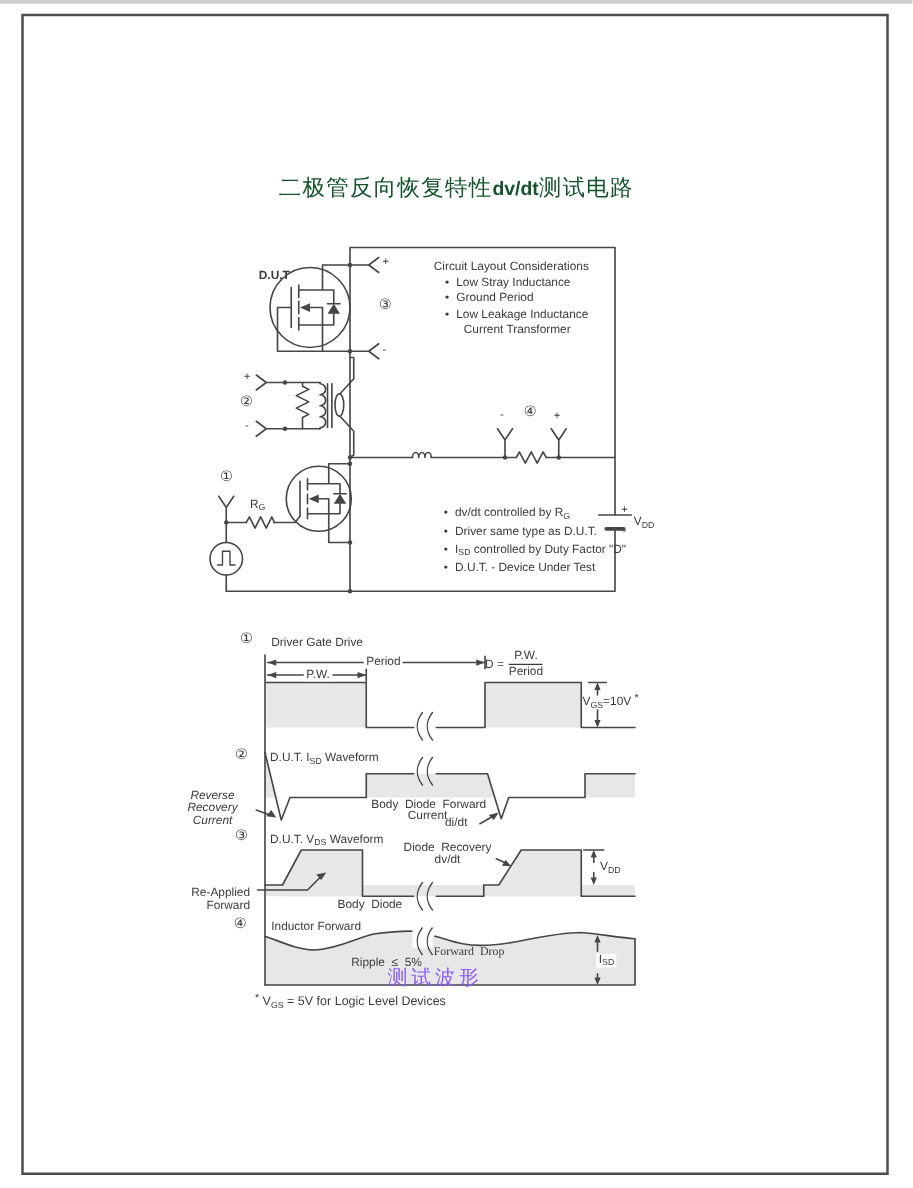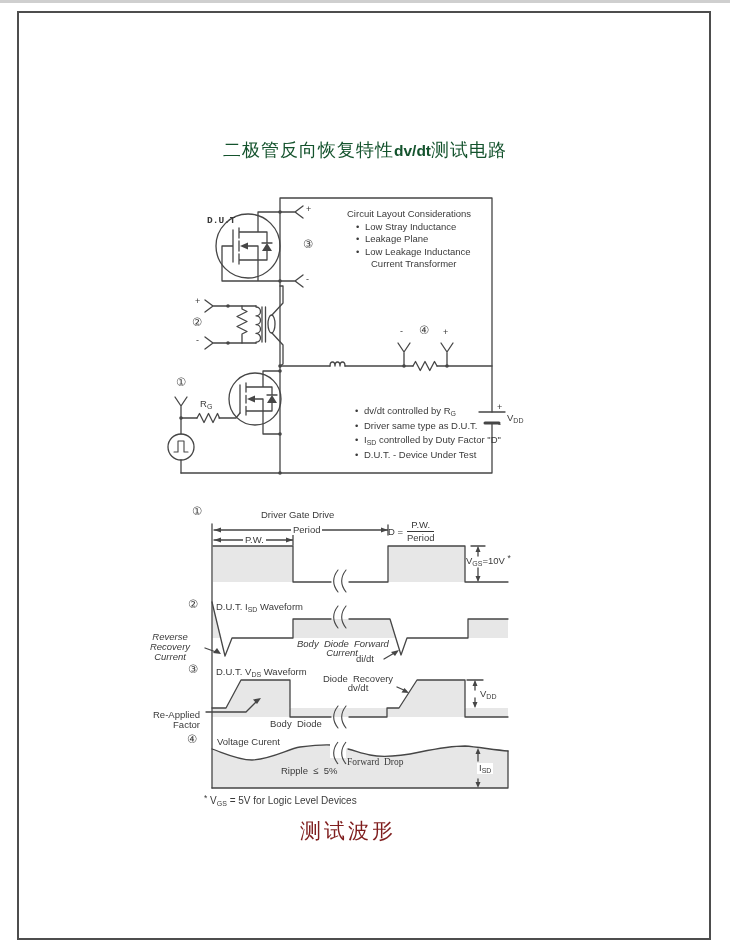--- a/index.html
+++ b/index.html
@@ -3,31 +3,31 @@
 <meta charset="utf-8">
 <style>
   html,body{margin:0;padding:0;}
   body{width:730px;height:950px;position:relative;background:#ffffff;overflow:hidden;
        font-family:"Liberation Sans",sans-serif;color:#3a3a3a;}
   .top-strip{position:absolute;left:0;top:0;width:730px;height:3px;background:#cfcfcf;}
   .page-border{position:absolute;left:17px;top:11px;width:694px;height:929px;
        border:2px solid #4d4d4d;box-sizing:border-box;}
   .lbl{position:absolute;font-size:9.5px;line-height:10px;white-space:pre;color:#3a3a3a;}
   .sm{font-size:9px;line-height:9px;}
-  .bold{font-weight:bold;font-family:Liberation Mono, monospace;}
+  .bold{font-weight:bold;}
   .marker{position:absolute;font-size:11.5px;line-height:11px;color:#3a3a3a;white-space:pre;}
   .subt{font-size:7px;position:relative;top:2px;letter-spacing:0;}
   .supt{font-size:8.5px;position:relative;top:-3px;}
   .ctr{text-align:center;}
   .whitebg{background:#ffffff;padding:0 2px;}
   .title{position:absolute;left:0;top:138px;width:730px;text-align:center;
        font-family:"Liberation Serif",serif;font-size:18px;color:#14532d;letter-spacing:1px;}
   .title .mid{font-family:"Liberation Sans",sans-serif;font-weight:bold;font-size:15.5px;letter-spacing:0;}
-  .caption{position:absolute;left:348px;top:817px;transform:translateX(-50%);
-       font-family:"Liberation Serif",serif;font-size:21px;color:#7f1d1d;letter-spacing:3px;white-space:pre;}
+  .caption{position:absolute;left:348px;top:772px;transform:translateX(-50%);
+       font-family:"Liberation Serif",serif;font-size:16px;color:#8b5cf6;letter-spacing:3px;white-space:pre;}
   .list{position:absolute;font-size:9.5px;color:#3a3a3a;}
   .list .row{display:flex;}
   .list .bt{width:9px;flex:none;}
   svg{position:absolute;overflow:visible;}
   .frac{position:absolute;left:407px;top:520px;text-align:center;font-size:9.5px;line-height:10px;}
   .frac .num{border-bottom:1px solid #3a3a3a;padding:0 3px 1px 3px;}
   .frac .den{padding-top:1px;}
 </style>
 </head>
 <body>
@@ -105,21 +105,21 @@
 <div class="lbl sm" style="left:306px;top:275px;">-</div>
 <div class="marker" style="left:303px;top:239px;">③</div>
 <div class="lbl" style="left:347px;top:209px;text-align:center;">Circuit Layout Considerations</div>
 <div class="list" style="left:356px;top:221px;line-height:12.3px;">
   <div class="row">
       <span class="bt">•</span>
       <span>Low Stray Inductance</span>
     </div>
   <div class="row">
       <span class="bt">•</span>
-      <span>Leakage Plane</span>
+      <span>Ground Period</span>
     </div>
   <div class="row">
       <span class="bt">•</span>
       <span>Low Leakage Inductance</span>
     </div>
   <div class="row">
       <span class="bt"></span>
       <span style="padding-left:6px;">Current Transformer</span>
     </div>
 </div>
@@ -207,43 +207,43 @@
     <polygon points="475,680 472.5,686 477.5,686"></polygon>
     <polygon points="475,708 472.5,702 477.5,702"></polygon>
     <polygon points="261,698 253,699.5 257,704"></polygon>
     <polygon points="409,693 401.5,692.5 404.5,688"></polygon>
     <polygon points="478,748 475.5,754 480.5,754"></polygon>
     <polygon points="478,788 475.5,782 480.5,782"></polygon>
   </g>
 </svg>
 
 <div class="marker" style="left:192px;top:506px;">①</div>
-<div class="lbl" style="left:217px;top:510px;margin-left:44px;">Driver Gate Drive</div>
+<div class="lbl" style="left:217px;top:510px;">Driver Gate Drive</div>
 <div class="lbl whitebg" style="left:291px;top:525px;">Period</div>
 <div class="lbl whitebg" style="left:243px;top:535px;">P.W.</div>
 <div class="lbl" style="left:388px;top:527px;">D =</div>
 <div class="frac">
   <div class="num">P.W.</div>
   <div class="den">Period</div>
 </div>
 <div class="lbl" style="left:466px;top:556px;"><span>V</span><span class="subt">GS</span><span>=10V</span>&nbsp;<span class="supt">*</span></div>
 
 <div class="marker" style="left:188px;top:599px;">②</div>
 <div class="lbl" style="left:216px;top:602px;"><span>D.U.T. I</span><span class="subt">SD</span><span> Waveform</span></div>
 <div class="lbl ctr" style="left:144px;top:632px;width:52px;line-height:10px;font-style:italic;"><span>Reverse</span><br><span>Recovery</span><br><span>Current</span></div>
-<div class="lbl ctr" style="left:297px;top:639px;width:90px;line-height:9.3px;font-style:italic;"><span>Body  Diode  Forward</span><br><span>Current</span></div>
+<div class="lbl ctr" style="left:297px;top:639px;width:90px;line-height:9.3px;"><span>Body  Diode  Forward</span><br><span>Current</span></div>
 <div class="lbl" style="left:356px;top:654px;">di/dt</div>
 
 <div class="marker" style="left:188px;top:664px;">③</div>
 <div class="lbl" style="left:216px;top:667px;"><span>D.U.T. V</span><span class="subt">DS</span><span> Waveform</span></div>
-<div class="lbl" style="left:153px;top:710px;line-height:10px;text-align:right;"><span>Re-Applied</span><br><span>Factor</span></div>
+<div class="lbl" style="left:153px;top:710px;line-height:10px;text-align:right;"><span>Re-Applied</span><br><span>Forward</span></div>
 <div class="lbl ctr" style="left:321px;top:674px;width:74px;line-height:9.3px;"><span>Diode  Recovery</span><br><span>dv/dt</span></div>
 <div class="lbl" style="left:270px;top:719px;">Body  Diode</div>
 <div class="lbl" style="left:347px;top:757px;font-family:Liberation Serif, serif;">Forward  Drop</div>
 <div class="lbl" style="left:480px;top:689px;"><span>V</span><span class="subt">DD</span></div>
 
 <div class="marker" style="left:187px;top:734px;">④</div>
-<div class="lbl" style="left:217px;top:737px;">Voltage Curent</div>
+<div class="lbl" style="left:217px;top:737px;">Inductor Forward</div>
 <div class="lbl" style="left:281px;top:766px;">Ripple  ≤  5%</div>
 <div class="lbl whitebg" style="left:477px;top:763px;"><span>I</span><span class="subt">SD</span></div>
 
 <div class="lbl" style="left:204px;top:796px;font-size:10px;"><span class="supt">*</span> <span>V</span><span class="subt">GS</span><span> = 5V for Logic Level Devices</span></div>
 <div class="caption">测试波形</div>
 
 </body></html>

